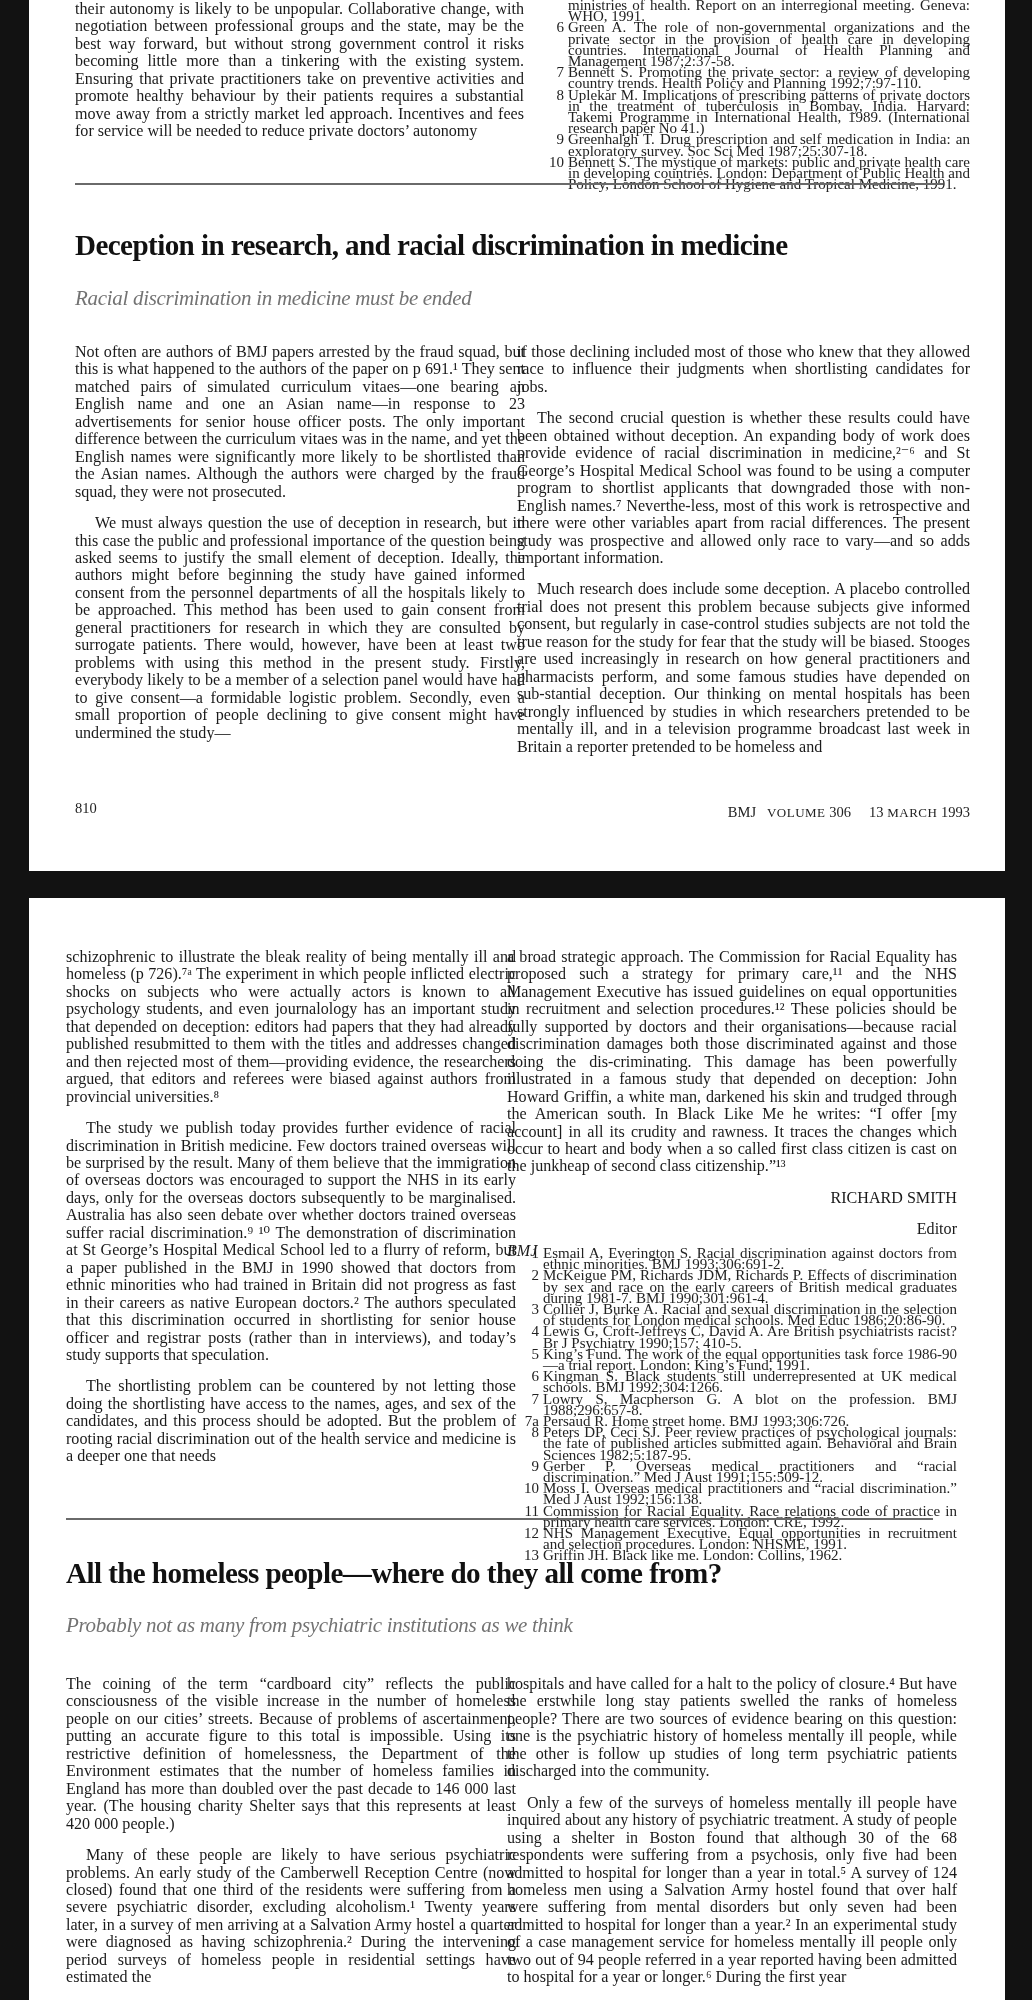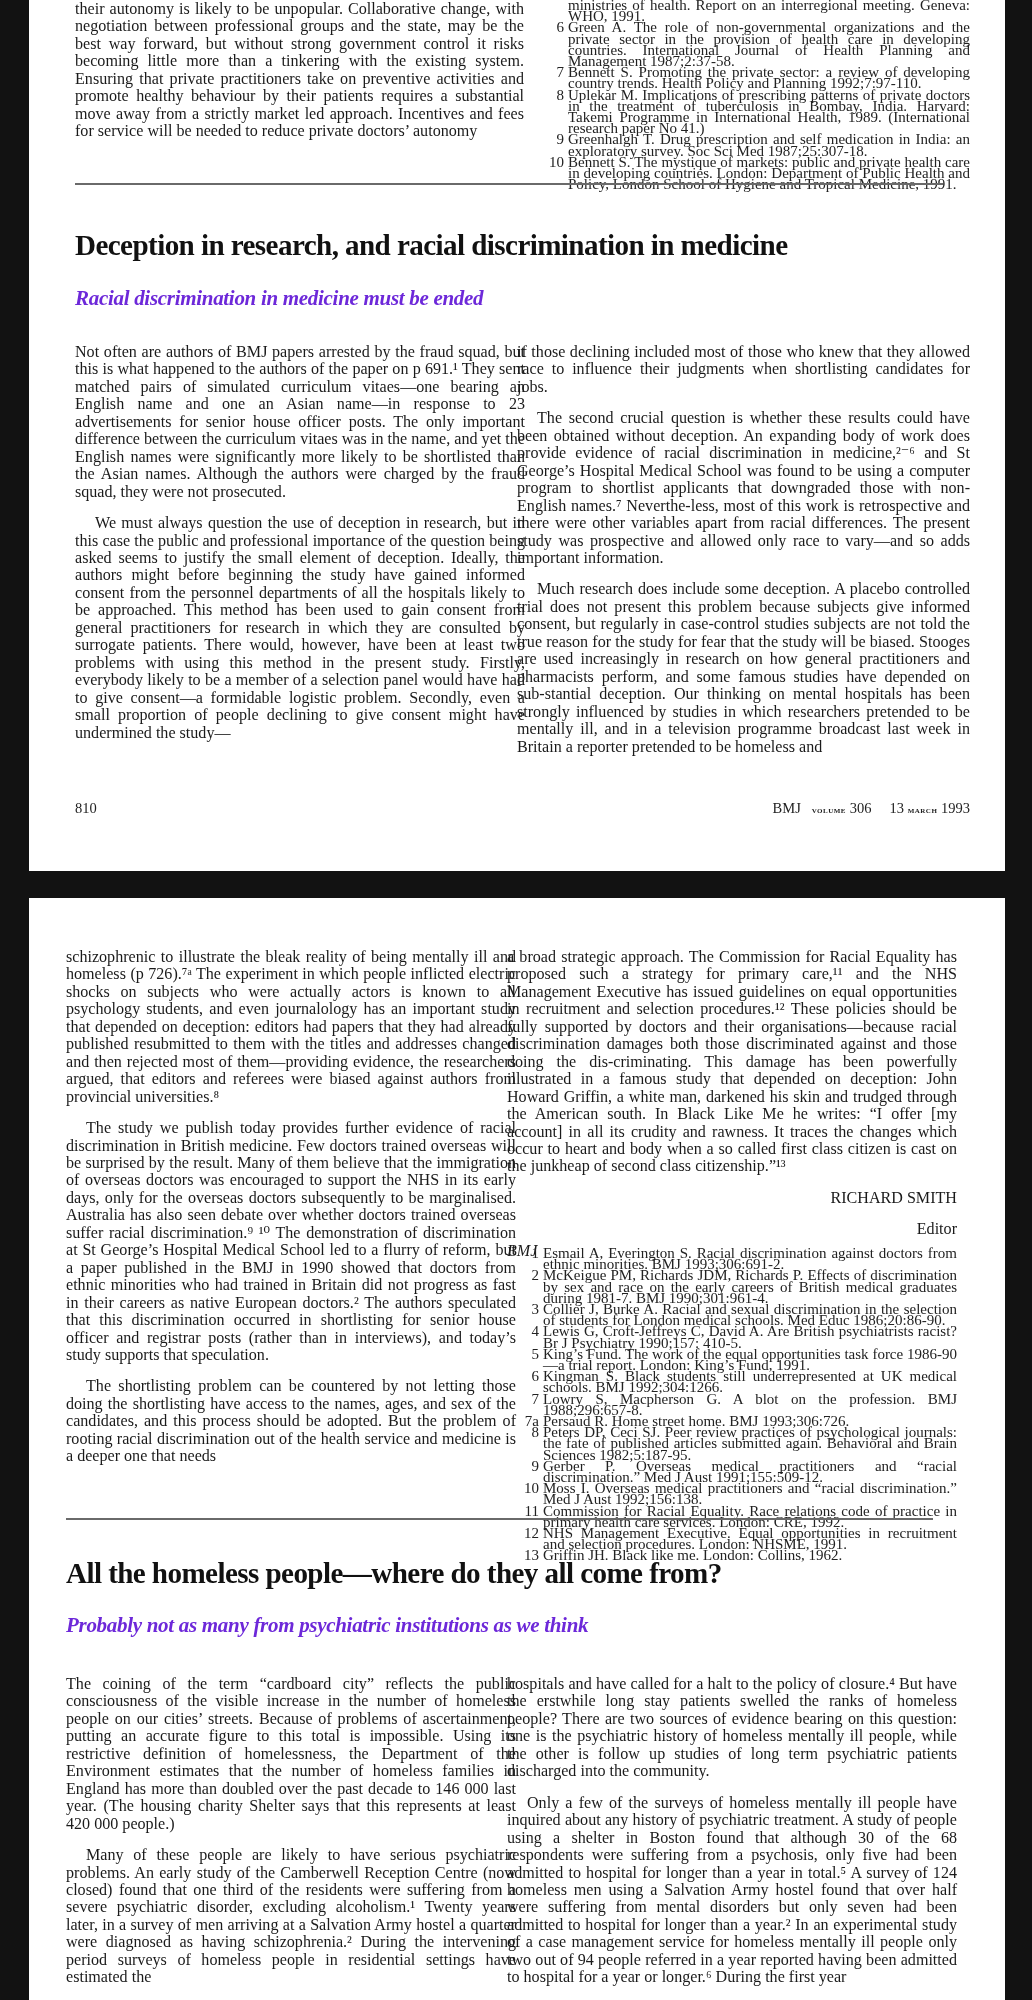--- a/index.html
+++ b/index.html
@@ -27,25 +27,25 @@
 
   .rule { position:absolute; height:2px; background:#6a6a6a; }
 
   h1.headline {
     position:absolute; margin:0;
     font-family:"Liberation Serif",serif; font-weight:bold;
     font-size:30px; letter-spacing:-0.6px; transform:scaleX(0.97); transform-origin:left;
     color:#111;
   }
   h2.standfirst {
-    position:absolute; margin:0; font-weight:bold; font-style:italic;
-    font-size:21px; color:#6d28d9; letter-spacing:-0.3px;
+    position:absolute; margin:0; font-weight:normal; font-style:italic;
+    font-size:21px; color:#737373; letter-spacing:-0.3px;
   }
   .folio { position:absolute; font-size:14.5px; color:#222; }
-  .smallcaps { font-variant:small-caps; font-size:10px; letter-spacing:0.5px;font-weight:bold; }
+  .smallcaps { font-variant:small-caps; font-size:19px; letter-spacing:0.5px; }
   .sig { text-align:right; }
   .bmj-italic { font-style:italic; }
 </style>
 </head>
 <body>
 
 <div class="page" id="page1">
 
   <div class="col" style="left:46px; top:0px; width:449px;">
     <p>their autonomy is likely to be unpopular. Collaborative change, with negotiation between professional groups and the state, may be the best way forward, but without strong government control it risks becoming little more than a tinkering with the existing system. Ensuring that private practitioners take on preventive activities and promote healthy behaviour by their patients requires a substantial move away from a strictly market led approach. Incentives and fees for service will be needed to reduce private doctors’ autonomy</p>

